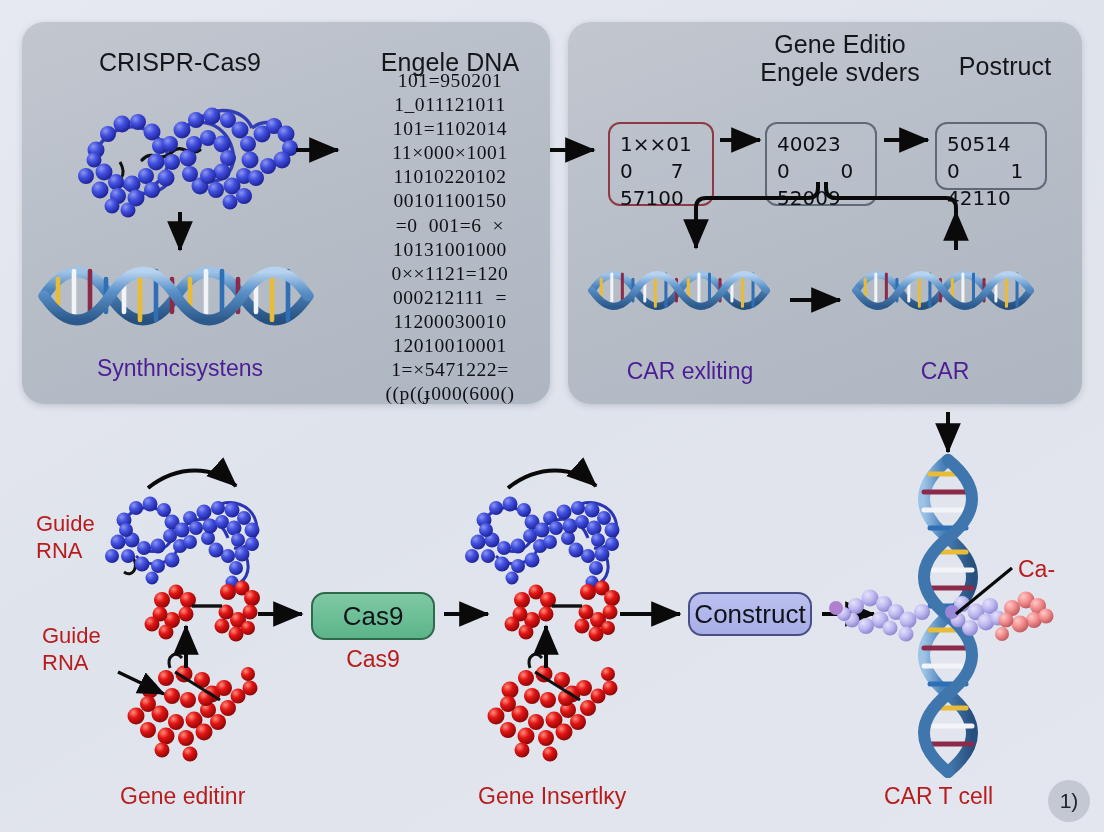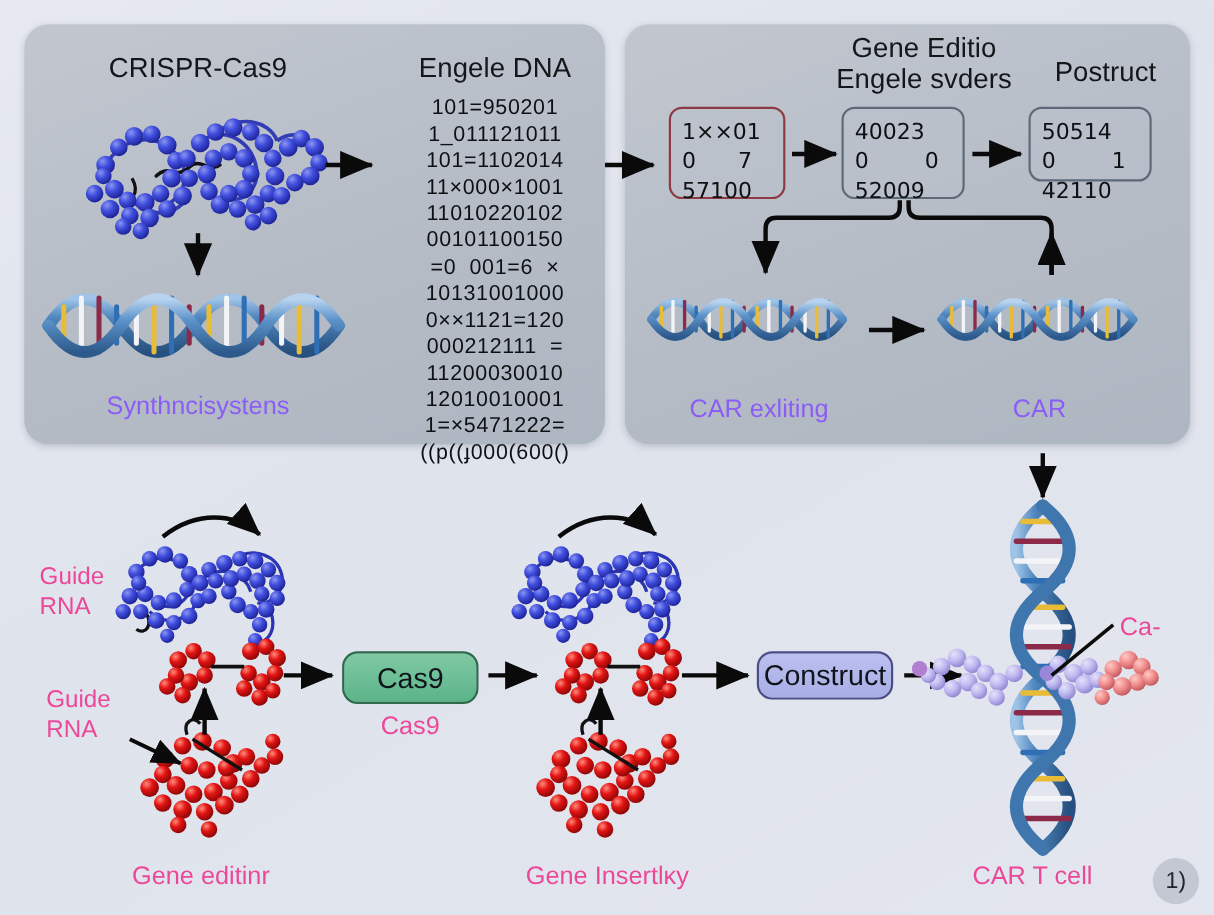--- a/index.html
+++ b/index.html
@@ -18,58 +18,58 @@
     box-shadow:0 2px 6px rgba(90,100,115,.25);
   }
   #panel-left{left:22px;top:22px;width:528px;height:382px;}
   #panel-right{left:568px;top:22px;width:514px;height:382px;}
 
   .panel-title{
     position:absolute;text-align:center;color:#14161a;
     font-size:25px;letter-spacing:.1px;white-space:nowrap;
   }
   .sub-label{
-    position:absolute;text-align:center;color:#8b5cf6;
+    position:absolute;text-align:center;color:#4c1d95;
     font-size:23px;white-space:nowrap;
   }
 
   
   .dna-text{
-    position:absolute;left:352px;top:86px;width:196px;
-    font-family:Liberation Sans, sans-serif;
+    position:absolute;left:352px;top:69px;width:196px;
+    font-family:Liberation Serif, serif;
     font-size:19.5px;line-height:24.1px;color:#0e1013;
     text-align:center;letter-spacing:.6px;white-space:pre;
   }
 
   
   .mbox{
     position:absolute;border-radius:12px;border:2px solid #5f6a78;
     background:rgba(186,193,203,.45);
     font-family:"DejaVu Sans",sans-serif;
     font-size:20px;line-height:27px;color:#0e1013;
-    padding:7px 10px 8px;box-sizing:border-box;white-space:pre;
+    padding:7px 10px 8px;box-sizing:border-box;white-space:pre;margin-top:25px;
   }
   .mbox.red{border-color:#8d3a44;}
 
   
   svg.layer{position:absolute;left:0;top:0;width:1104px;height:832px;
             pointer-events:none;overflow:visible;}
 
   
   .pill{
     position:absolute;border-radius:14px;
     display:flex;align-items:center;justify-content:center;
     font-size:26px;color:#10131a;box-sizing:border-box;
   }
   #pill-cas9{left:311px;top:592px;width:124px;height:48px;
     background:linear-gradient(180deg,#7fc9a4,#5cb489);border:2px solid #2f6a4d;}
   #pill-construct{left:688px;top:592px;width:124px;height:44px;
     background:linear-gradient(180deg,#bcc0ef,#a8aee6);border:2px solid #4a4e86;}
 
-  .free-label{position:absolute;color:#ec4899;font-size:23px;white-space:nowrap;}
+  .free-label{position:absolute;color:#b91c1c;font-size:23px;white-space:nowrap;}
   .free-label.sm{font-size:22px;line-height:27px;}
 
   .badge{
     position:absolute;right:14px;bottom:10px;width:42px;height:42px;
     border-radius:50%;background:#c3c8d2;
     display:flex;align-items:center;justify-content:center;
     color:#22252c;font-size:21px;
   }
 </style>
 </head>

